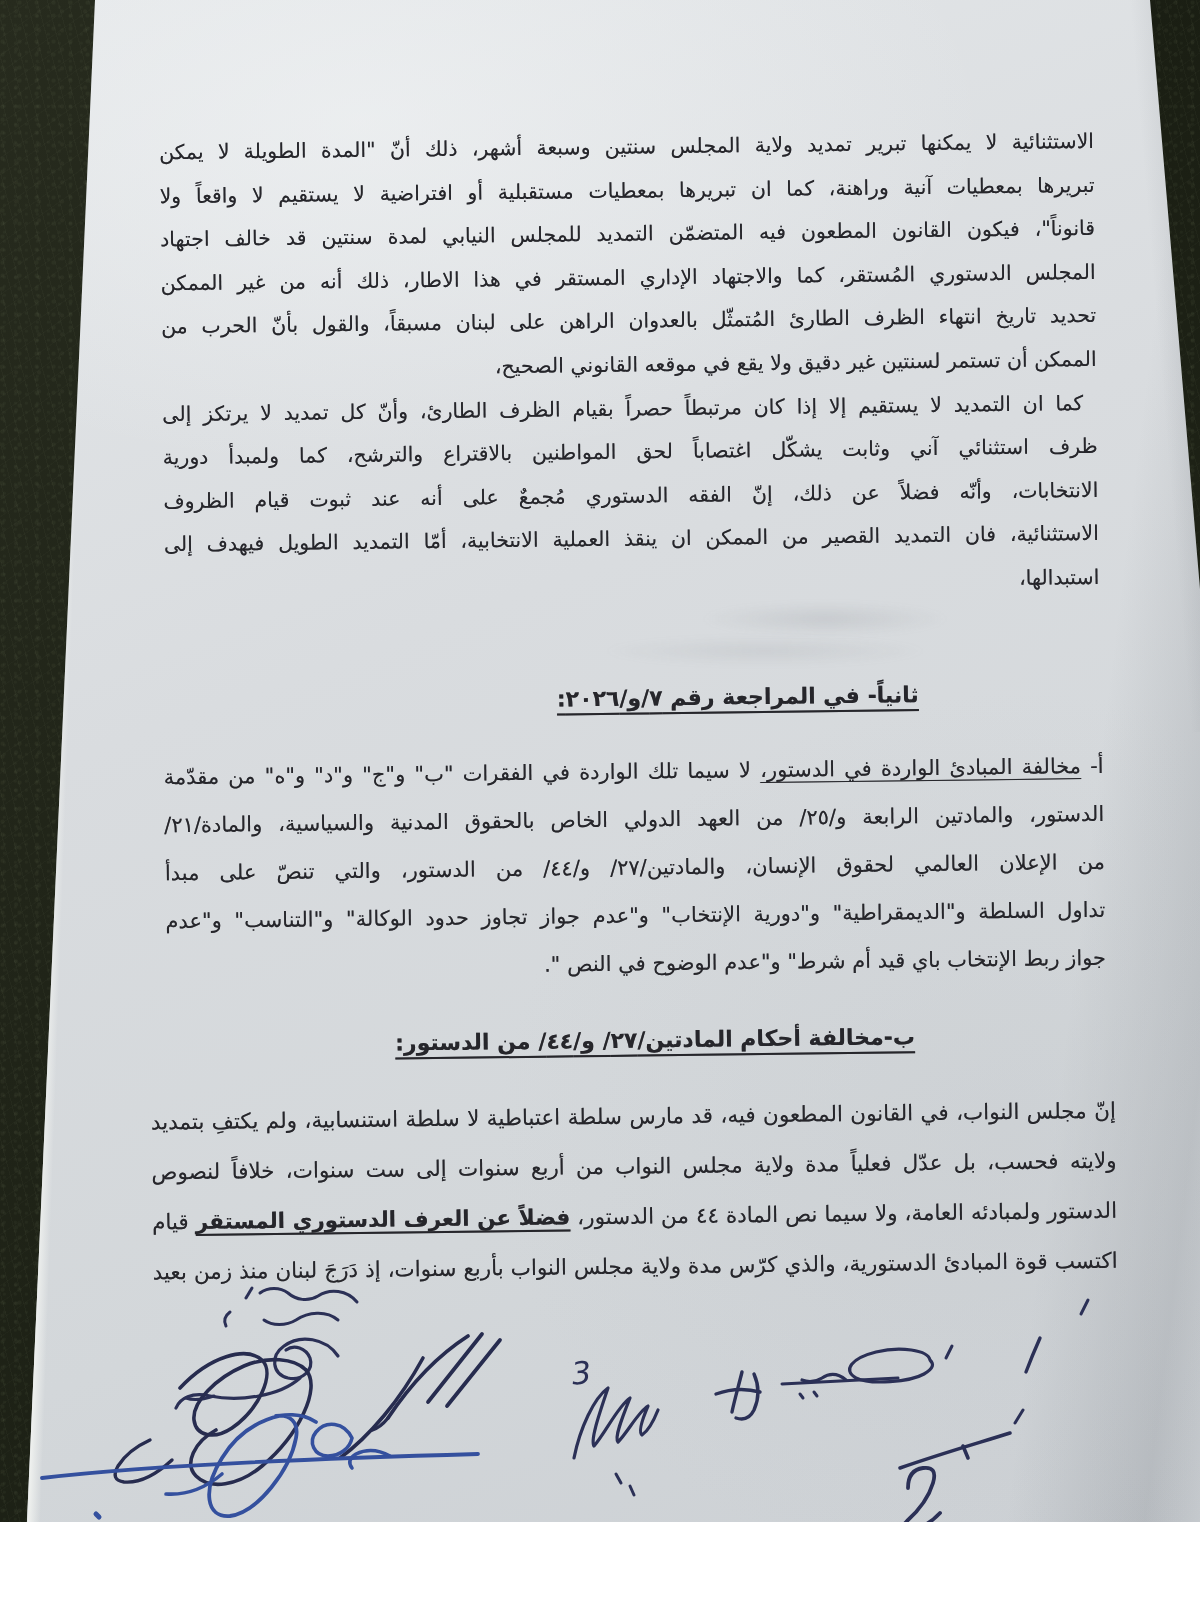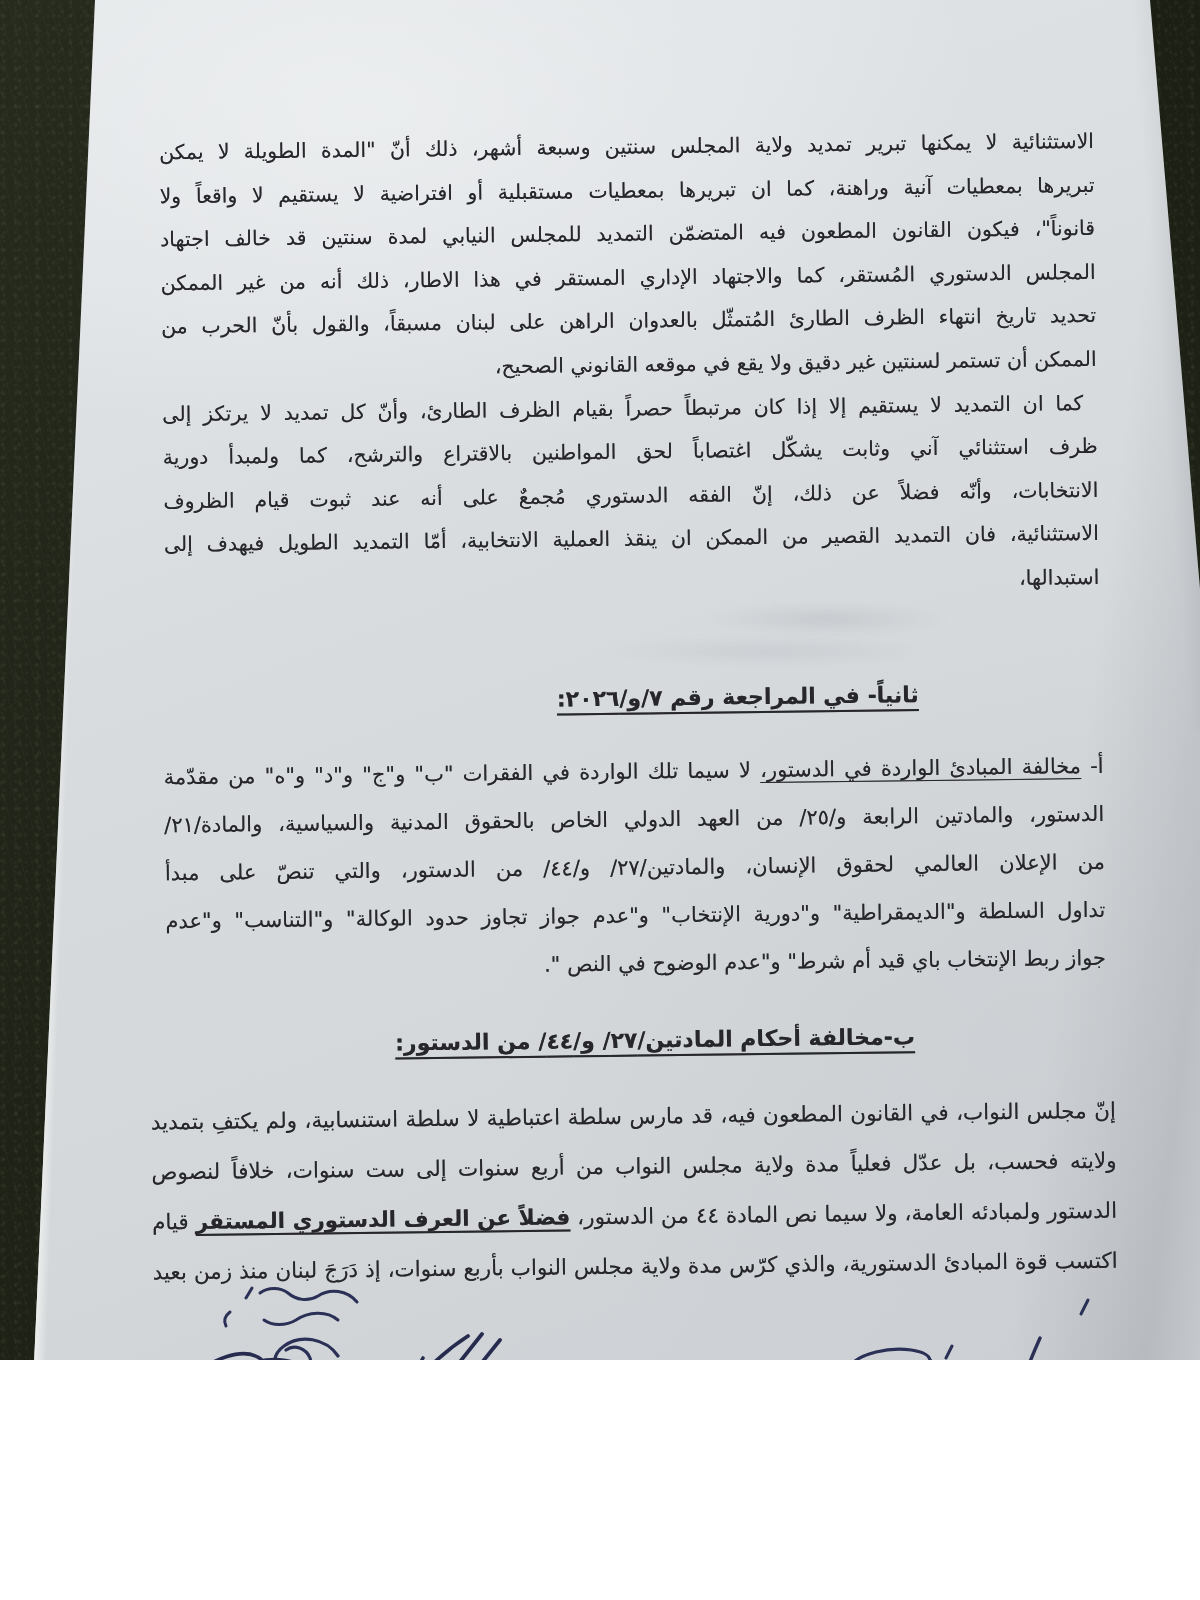--- a/index.html
+++ b/index.html
@@ -1,19 +1,19 @@
 <!DOCTYPE html>
 <html lang="ar" dir="rtl"><head>
 <meta charset="utf-8">
 <style>
   html,body{margin:0;padding:0;}
   body{width:1200px;height:1600px;overflow:hidden;font-family:"DejaVu Sans",sans-serif;}
 
   .photo{
-    position:relative;width:1200px;height:1360px;overflow:hidden;
+    position:relative;width:1200px;height:1522px;overflow:hidden;
     background-color:#1d2116;
     background-image:
       radial-gradient(circle at 15% 20%, rgba(110,120,88,.10) 0 1.5px, transparent 2.6px),
       radial-gradient(circle at 70% 60%, rgba(115,125,95,.09) 0 1.5px, transparent 2.6px),
       radial-gradient(circle at 40% 80%, rgba(95,105,78,.10) 0 1px, transparent 2px),
       repeating-linear-gradient(75deg, transparent 0 9px, rgba(135,145,112,.05) 9px 10px),
       repeating-linear-gradient(-35deg, transparent 0 13px, rgba(120,130,100,.04) 13px 14px),
       linear-gradient(120deg,#272b1e,#1a1e13 55%,#23271a);
     background-size:17px 13px, 23px 19px, 11px 9px, auto, auto, 100% 100%;
   }

